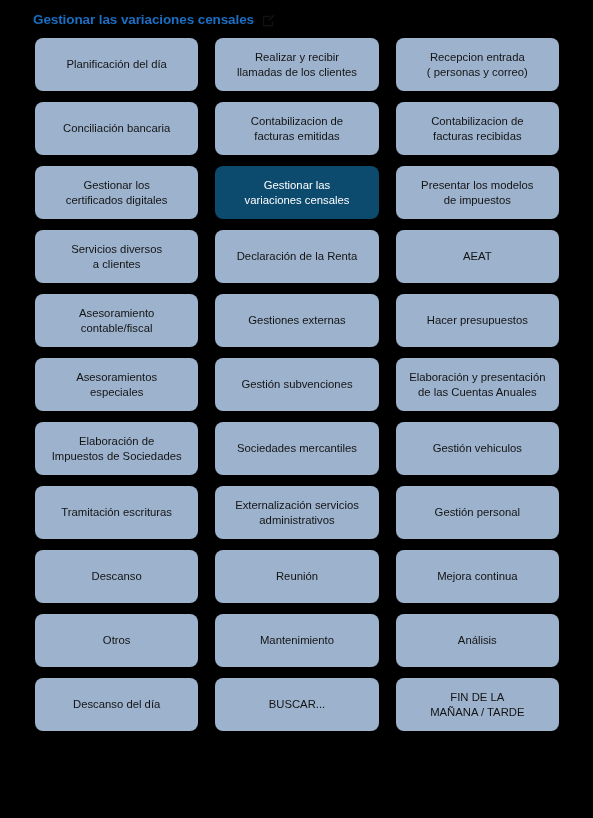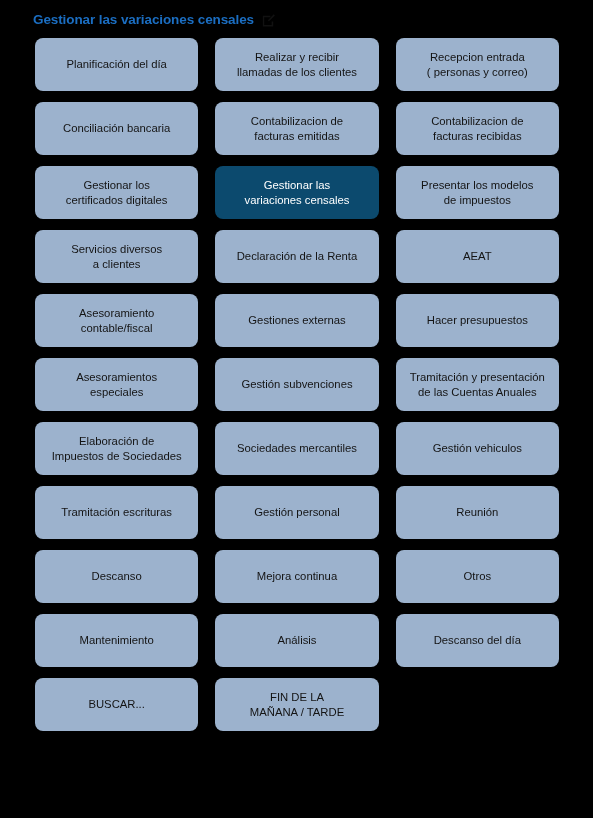--- a/index.html
+++ b/index.html
@@ -120,30 +120,32 @@
 a clientes</div>
       <div class="tile">Declaración de la Renta</div>
       <div class="tile">AEAT</div>
       <div class="tile">Asesoramiento
 contable/fiscal</div>
       <div class="tile">Gestiones externas</div>
       <div class="tile">Hacer presupuestos</div>
       <div class="tile">Asesoramientos
 especiales</div>
       <div class="tile">Gestión subvenciones</div>
-      <div class="tile">Tramitación y presentación
+      <div class="tile">Elaboración y presentación
 de las Cuentas Anuales</div>
       <div class="tile">Elaboración de
 Impuestos de Sociedades</div>
       <div class="tile">Sociedades mercantiles</div>
       <div class="tile">Gestión vehiculos</div>
       <div class="tile">Tramitación escrituras</div>
+      <div class="tile">Externalización servicios
+administrativos</div>
       <div class="tile">Gestión personal</div>
+      <div class="tile">Descanso</div>
       <div class="tile">Reunión</div>
-      <div class="tile">Descanso</div>
       <div class="tile">Mejora continua</div>
       <div class="tile">Otros</div>
       <div class="tile">Mantenimiento</div>
       <div class="tile">Análisis</div>
       <div class="tile">Descanso del día</div>
       <div class="tile">BUSCAR...</div>
       <div class="tile">FIN DE LA
 MAÑANA / TARDE</div>
     </div>
 

